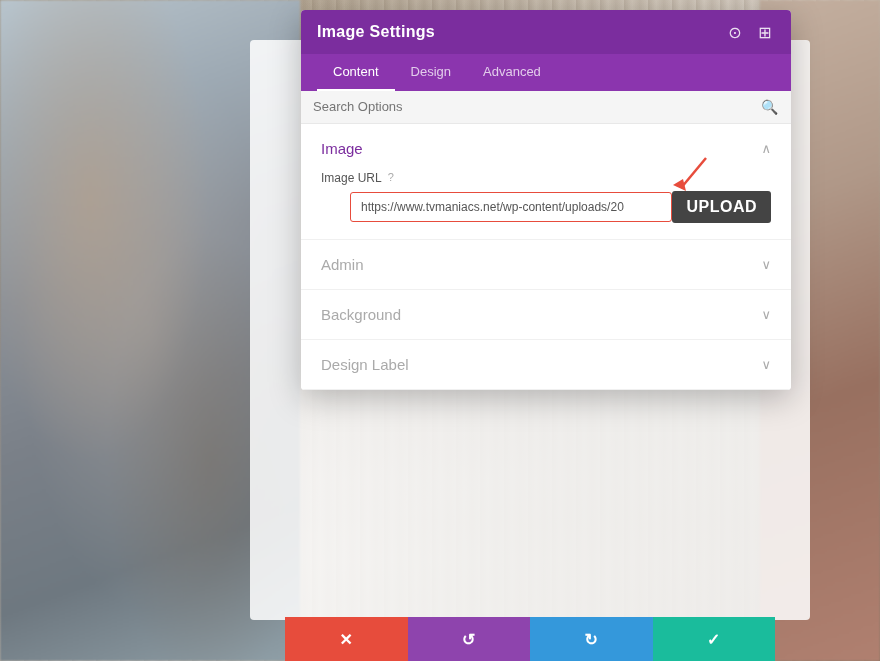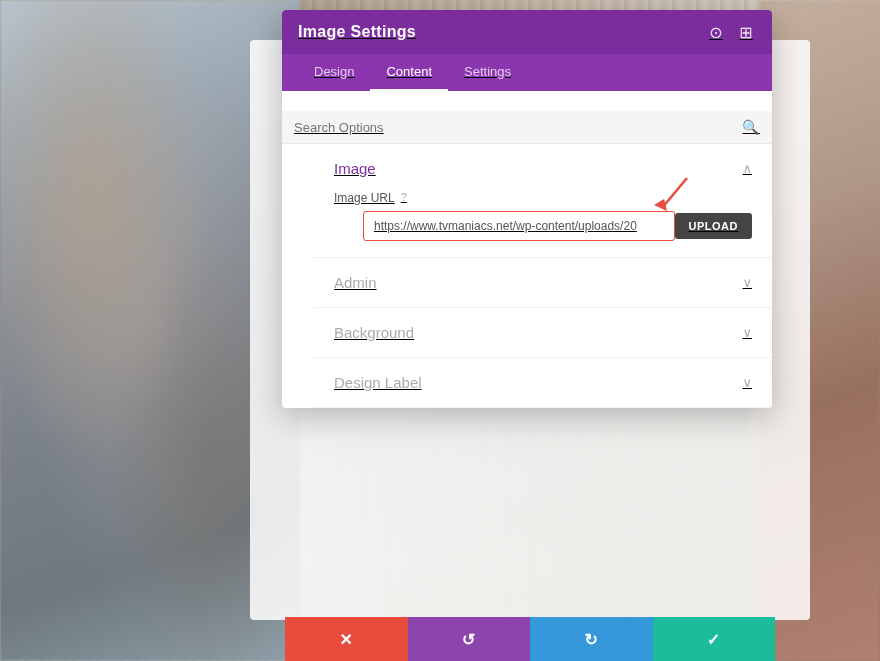--- a/index.html
+++ b/index.html
@@ -86,29 +86,28 @@
       height: 580px;
       background: rgba(255,255,255,0.85);
       border-radius: 4px;
       z-index: 2;
       filter: blur(0px);
     }
 
     
     .panel {
       position: absolute;
-      left: 282px;
+      left: 301px;
       top: 10px;
       width: 490px;
       background: #fff;
       border-radius: 4px;
       box-shadow: 0 8px 32px rgba(0,0,0,0.25);
       z-index: 10;
       overflow: hidden;
-      text-decoration: underline;
     }
 
     
     .panel-header {
       background: #7b2d9e;
       padding: 12px 16px;
       display: flex;
       align-items: center;
       justify-content: space-between;
     }
@@ -156,44 +155,42 @@
     .tab.active {
       color: #fff;
       border-bottom: 2px solid #fff;
     }
 
     
     .search-bar {
       background: #f5f5f5;
       padding: 8px 12px;
       display: flex;
-      align-items: center;
+      align-items: flex-start;
       border-bottom: 1px solid #e8e8e8;
-      margin-top: 20px;
     }
 
     .search-input {
       background: transparent;
       border: none;
       outline: none;
       flex: 1;
       font-size: 13px;
       color: #666;
     }
 
     .search-icon {
       color: #aaa;
       font-size: 14px;
     }
 
     
     .panel-body {
       padding: 0;
       background: #fff;
-      margin-left: 32px;
     }
 
     
     .section {
       padding: 16px 20px;
       border-bottom: 1px solid #f0f0f0;
     }
 
     .section-header {
       display: flex;
@@ -254,21 +251,21 @@
       color: #555;
       outline: none;
       background: #fff;
     }
 
     .upload-btn {
       background: #444;
       color: #fff;
       border: none;
       padding: 7px 14px;
-      font-size: 11px;
+      font-size: 16px;
       font-weight: 700;
       border-radius: 3px;
       cursor: pointer;
       letter-spacing: 0.5px;
       white-space: nowrap;
     }
 
     
     .arrow-indicator {
       position: absolute;
@@ -322,23 +319,23 @@
 
   <div class="panel-header">
     <span class="panel-header-title">Image Settings</span>
     <div class="panel-header-icons">
       <span class="header-icon" title="Focus">⊙</span>
       <span class="header-icon" title="Layout">⊞</span>
     </div>
   </div>
 
   <div class="tab-bar">
+    <div class="tab active">Content</div>
     <div class="tab">Design</div>
-    <div class="tab active">Content</div>
-    <div class="tab">Settings</div>
+    <div class="tab">Advanced</div>
   </div>
 
   <div class="search-bar">
     <input class="search-input" type="text" placeholder="Search Options" style="">
     <span class="search-icon">🔍</span>
   </div>
 
   <div class="panel-body">
 
     <div class="section">

